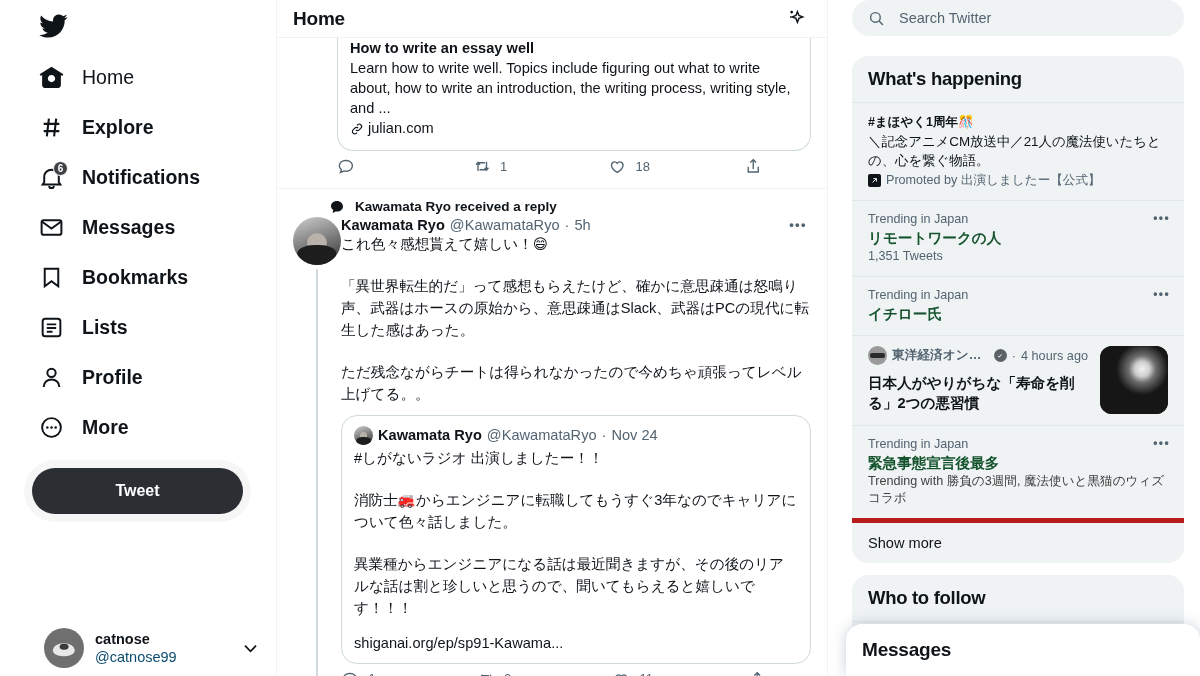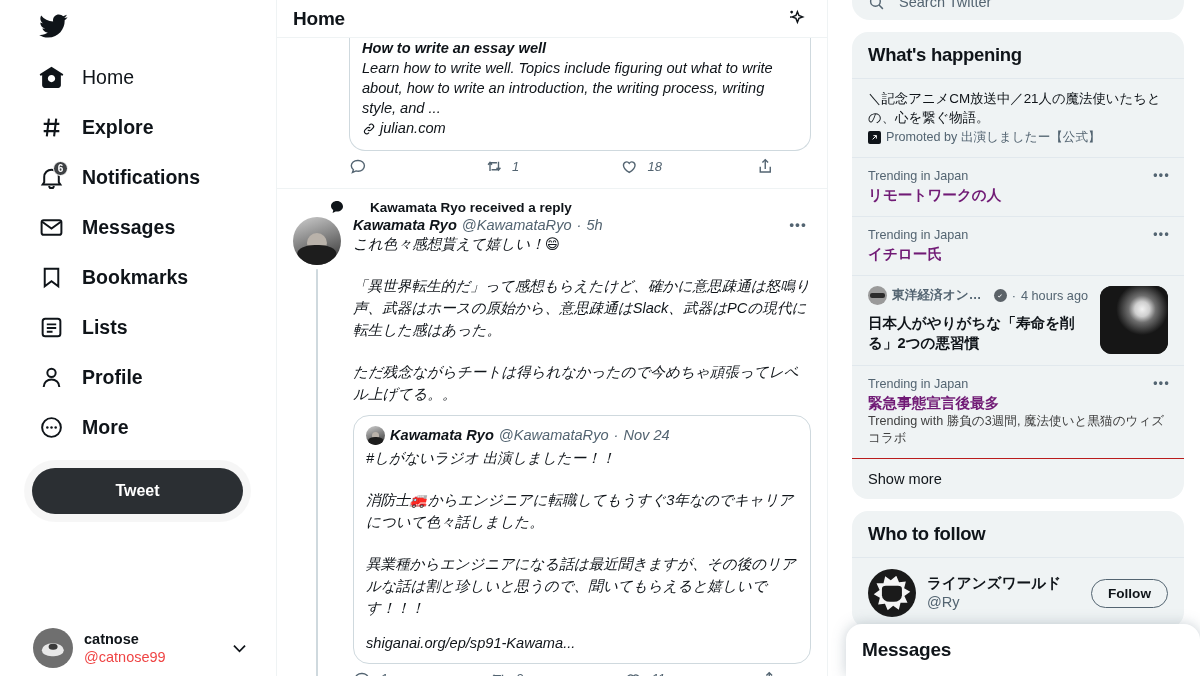--- a/index.html
+++ b/index.html
@@ -54,41 +54,41 @@
     width: 211px; height: 46px;
     border-radius: 26px;
     background: #2b2f33;
     color: #fff;
     font-size: 16px; font-weight: 700;
     border: none; cursor: pointer;
     display: flex; align-items: center; justify-content: center;
     box-shadow: 0 0 0 8px rgba(0,0,0,0.035);
   }
   .account-row {
-    position: absolute; left: 25px; bottom: 0;
+    position: absolute; left: 36px; bottom: 0;
     width: 232px; height: 56px;
     display: flex; align-items: center; gap: 11px;
     padding: 0 8px;
     border-radius: 30px;
     cursor: pointer;
     overflow: hidden;
   }
   .avatar {
     border-radius: 50%;
     flex: 0 0 auto;
     background: #777;
     overflow: hidden;
     position: relative;
   }
   .av-40 { width: 40px; height: 40px; }
   .av-48 { width: 48px; height: 48px; }
   .av-20 { width: 19px; height: 19px; }
   .acct-names { display: flex; flex-direction: column; min-width: 0; flex: 1; }
   .acct-name { font-size: 14.5px; font-weight: 700; line-height: 18px; }
-  .acct-handle { font-size: 14.5px; color: #ef4444; line-height: 18px; white-space: nowrap; }
+  .acct-handle { font-size: 14.5px; color: #0c4a6e; line-height: 18px; white-space: nowrap; }
   .chev { width: 19px; height: 19px; flex: 0 0 19px; }
 
   
   .center {
     width: 552px; flex: 0 0 552px;
     height: 676px;
     border-left: 1px solid #eff3f4;
     border-right: 1px solid #eff3f4;
     position: relative;
     overflow: hidden;
@@ -102,24 +102,24 @@
     border-bottom: 1px solid #eff3f4;
     position: relative; z-index: 5;
   }
   .center-title { font-size: 19px; font-weight: 700; letter-spacing: -0.2px; }
   .sparkle-btn { width: 32px; height: 32px; display: flex; align-items: center; justify-content: center; border-radius: 50%; cursor: pointer; }
 
   .feed { position: relative; }
 
   
   .tweet { padding: 0 16px; border-bottom: 1px solid #eff3f4; position: relative; }
-  .ctx-row { display: flex; align-items: flex-end; gap: 25px; padding: 10px 0 2px 36px; }
+  .ctx-row { display: flex; align-items: center; gap: 10px; padding: 10px 0 2px 36px; }
   .ctx-icon { width: 16px; height: 16px; flex: 0 0 16px; display: flex; align-items: center; justify-content: center; }
   .ctx-text { font-size: 13.5px; font-weight: 700; color: #0f1419; }
-  .tweet-body { display: flex; gap: 12px; padding-bottom: 4px; font-style: italic; }
+  .tweet-body { display: flex; padding-bottom: 4px; }
   .tw-left { width: 48px; flex: 0 0 48px; display: flex; flex-direction: column; align-items: center; }
   .thread-line { width: 2px; background: #cfd9de; flex: 1; margin-top: 4px; border-radius: 1px; }
   .tw-main { flex: 1; min-width: 0; padding-top: 0; }
   .tw-head { display: flex; align-items: flex-start; gap: 5px; }
   .tw-name { font-size: 14.6px; font-weight: 700; white-space: nowrap; }
   .tw-handle, .tw-time { font-size: 14.6px; color: #536471; white-space: nowrap; }
   .dotsep { color: #536471; font-size: 14.6px; }
   .more-dots { margin-left: auto; color: #536471; font-size: 13px; letter-spacing: 1.4px; cursor: pointer; padding: 0 4px; font-weight: 700;}
   .tw-text { font-size: 14.6px; line-height: 20px; color: #0f1419; white-space: pre-wrap; word-break: break-word; }
   .tw-text.jp { line-height: 22px; }
@@ -162,24 +162,24 @@
   
   .right-rail {
     width: 372px; flex: 0 0 372px;
     height: 676px;
     padding: 0 16px 0 24px;
     overflow: hidden;
     background: #fff;
     position: relative;
   }
   .search-wrap {
-    height: 20px;
+    height: 44px;
     margin-top: 0;
     padding-top: 0;
-    display: flex; align-items: flex-end;
+    display: flex; align-items: flex-start;
   }
   .search-box {
     display: flex; align-items: center; gap: 14px;
     background: #eff3f4;
     border-radius: 22px;
     height: 36px;
     width: 100%;
     padding: 0 16px;
     cursor: text;
   }
@@ -199,21 +199,21 @@
     overflow: hidden;
   }
   .panel-title { font-size: 18.5px; font-weight: 800; letter-spacing: -0.3px; padding: 12px 16px; }
   .trend {
     padding: 10px 16px 11px 16px;
     border-top: 1px solid #e1e8ed;
     position: relative;
     cursor: pointer;
   }
   .trend-cat { font-size: 12.6px; color: #536471; line-height: 17px; }
-  .trend-name { font-size: 14.6px; font-weight: 700; line-height: 20px; color: #701a75; }
+  .trend-name { font-size: 14.6px; font-weight: 700; line-height: 20px; color: #14532d; }
   .trend-count { font-size: 12.6px; color: #536471; line-height: 17px; }
   .trend-with { font-size: 12.6px; color: #404040; line-height: 17px; }
   .trend-dots { position: absolute; top: 10px; right: 14px; color: #536471; font-size: 12px; letter-spacing: 1.4px; font-weight: 700; cursor: pointer; }
 
   .promo-tag { font-size: 12.5px; font-weight: 700; line-height: 19px; }
   .promo-desc { font-size: 13.4px; line-height: 19px; color: #0f1419; }
   .promo-by { display: flex; align-items: center; gap: 5px; font-size: 12.6px; color: #536471; margin-top: 2px; }
   .promo-icon { width: 13px; height: 13px; background: #0f1419; border-radius: 2px; flex: 0 0 13px; display:flex; align-items:center; justify-content:center; }
   .promo-icon svg { width: 9px; height: 9px; fill: #fff; }
 
@@ -224,21 +224,21 @@
   .verified { width: 13px; height: 13px; flex: 0 0 13px; border-radius: 50%; background: #5b6268; display:flex; align-items:center; justify-content:center; }
   .verified svg { width: 8px; height: 8px; fill: #fff; }
   .news-time { font-size: 12.7px; color: #536471; white-space: nowrap; }
   .news-title { font-size: 14.6px; font-weight: 700; line-height: 20px; margin-top: 8px; }
   .news-thumb {
     width: 68px; height: 68px; flex: 0 0 68px;
     border-radius: 12px;
     overflow: hidden;
     background: #111;
   }
-  .show-more { padding: 12px 16px; font-size: 14.6px; color: #0f1419; border-top: 1px solid #b91c1c; cursor: pointer; }
+  .show-more { padding: 12px 16px; font-size: 14.6px; color: #0f1419; border-top: 5px solid #b91c1c; cursor: pointer; }
 
   .wtf-row { display: flex; align-items: center; gap: 11px; padding: 11px 16px; border-top: 1px solid #e1e8ed; cursor: pointer; }
   .wtf-names { flex: 1; min-width: 0; }
   .wtf-name { font-size: 14.6px; font-weight: 700; line-height: 19px; white-space: nowrap; }
   .wtf-handle { font-size: 14.6px; color: #536471; line-height: 19px; white-space: nowrap; }
   .follow-btn {
     border: 1px solid #536471; border-radius: 18px;
     background: transparent; color: #0f1419;
     font-size: 13.6px; font-weight: 700;
     padding: 6px 16px; cursor: pointer;
@@ -568,35 +568,37 @@
             <path d="M15.6 15.6L21 21"></path>
           </svg>
         <input class="search-input" type="text" placeholder="Search Twitter" style="">
       </div>
     </div>
 
     <section class="panel">
       <div class="panel-title">What's happening</div>
 
       <div class="trend" style="border-top:1px solid #e1e8ed;">
+        <div class="promo-tag">#まほやく1周年🎊</div>
         <div class="promo-desc">＼記念アニメCM放送中／21人の魔法使いたちとの、心を繋ぐ物語。</div>
         <div class="promo-by">
           <span class="promo-icon">
             <svg viewBox="0 0 24 24" fill="#fff">
                 <path d="M7 17L17 7M9 7h8v8" stroke="#fff" stroke-width="2.6" fill="none"></path>
               </svg>
           </span>
           <span>Promoted by 出演しましたー【公式】</span>
         </div>
       </div>
 
       <div class="trend">
         <span class="trend-dots">•••</span>
         <div class="trend-cat">Trending in Japan</div>
         <div class="trend-name">リモートワークの人</div>
+        <div class="trend-count">1,351 Tweets</div>
       </div>
 
       <div class="trend">
         <span class="trend-dots">•••</span>
         <div class="trend-cat">Trending in Japan</div>
         <div class="trend-name">イチロー氏</div>
       </div>
 
       <div class="trend">
         <div class="news-row">

